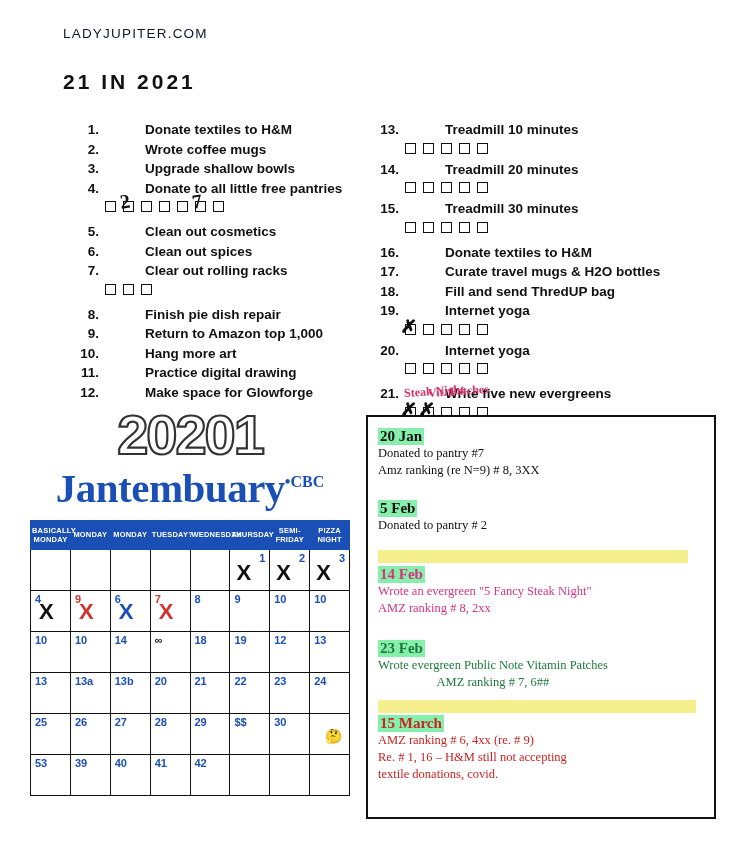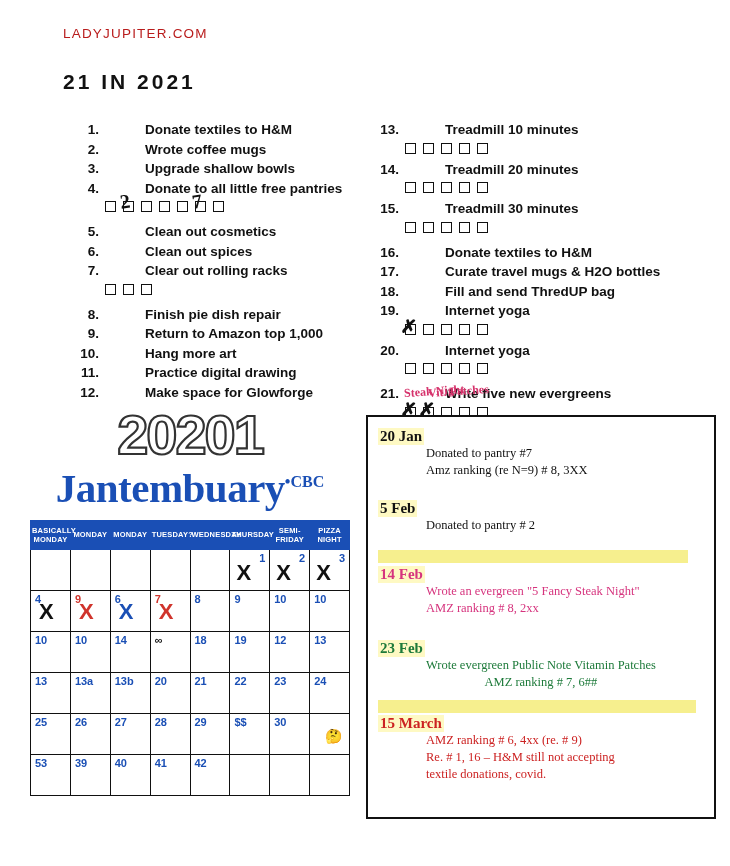--- a/index.html
+++ b/index.html
@@ -6,21 +6,21 @@
   body{
     width:730px;height:866px;
     background:#ffffff;
     font-family:"Liberation Sans", sans-serif;
     color:#111;
     position:relative;
     overflow:hidden;
   }
   .site-name{
     position:absolute;left:63px;top:26px;
-    font-size:13.5px;letter-spacing:1.2px;color:#b91c1c;
+    font-size:13.5px;letter-spacing:1.2px;color:#0f172a;
     font-family:"Liberation Sans", sans-serif;
   }
   .page-title{
     position:absolute;left:63px;top:70px;
     font-size:21px;font-weight:bold;letter-spacing:3px;color:#111;
   }
 
   
   .col{position:absolute;font-size:13.5px;font-weight:bold;color:#111;}
   .col-left{left:75px;top:120px;width:290px;}
@@ -117,23 +117,22 @@
   .note-entry{position:absolute;left:10px;}
   .note-date{
     font-family:"Liberation Serif", serif;
     font-size:15px;font-weight:bold;
     display:inline-block;padding:0 3px;
   }
   .note-line{
     font-family:"Liberation Serif", serif;
     font-size:12.5px;line-height:17px;
     white-space:nowrap;
-    margin-left:48px;
-  }
-  .hl-wide{background:#fef9c3;display:inline-block;padding:0 2px;}
+  }
+  .hl-wide{background:#86efac;display:inline-block;padding:0 2px;}
   .blue{color:#15389c;}
   .green{color:#1d7a3a;text-align:center;}
   .pink{color:#d6347e;}
   .red{color:#cc2222;}
   .ink{color:#111;}
 
   .hl-bar{position:absolute;background:#f6ef8e;height:13px;}
 </style>
 </head>
 <body>

